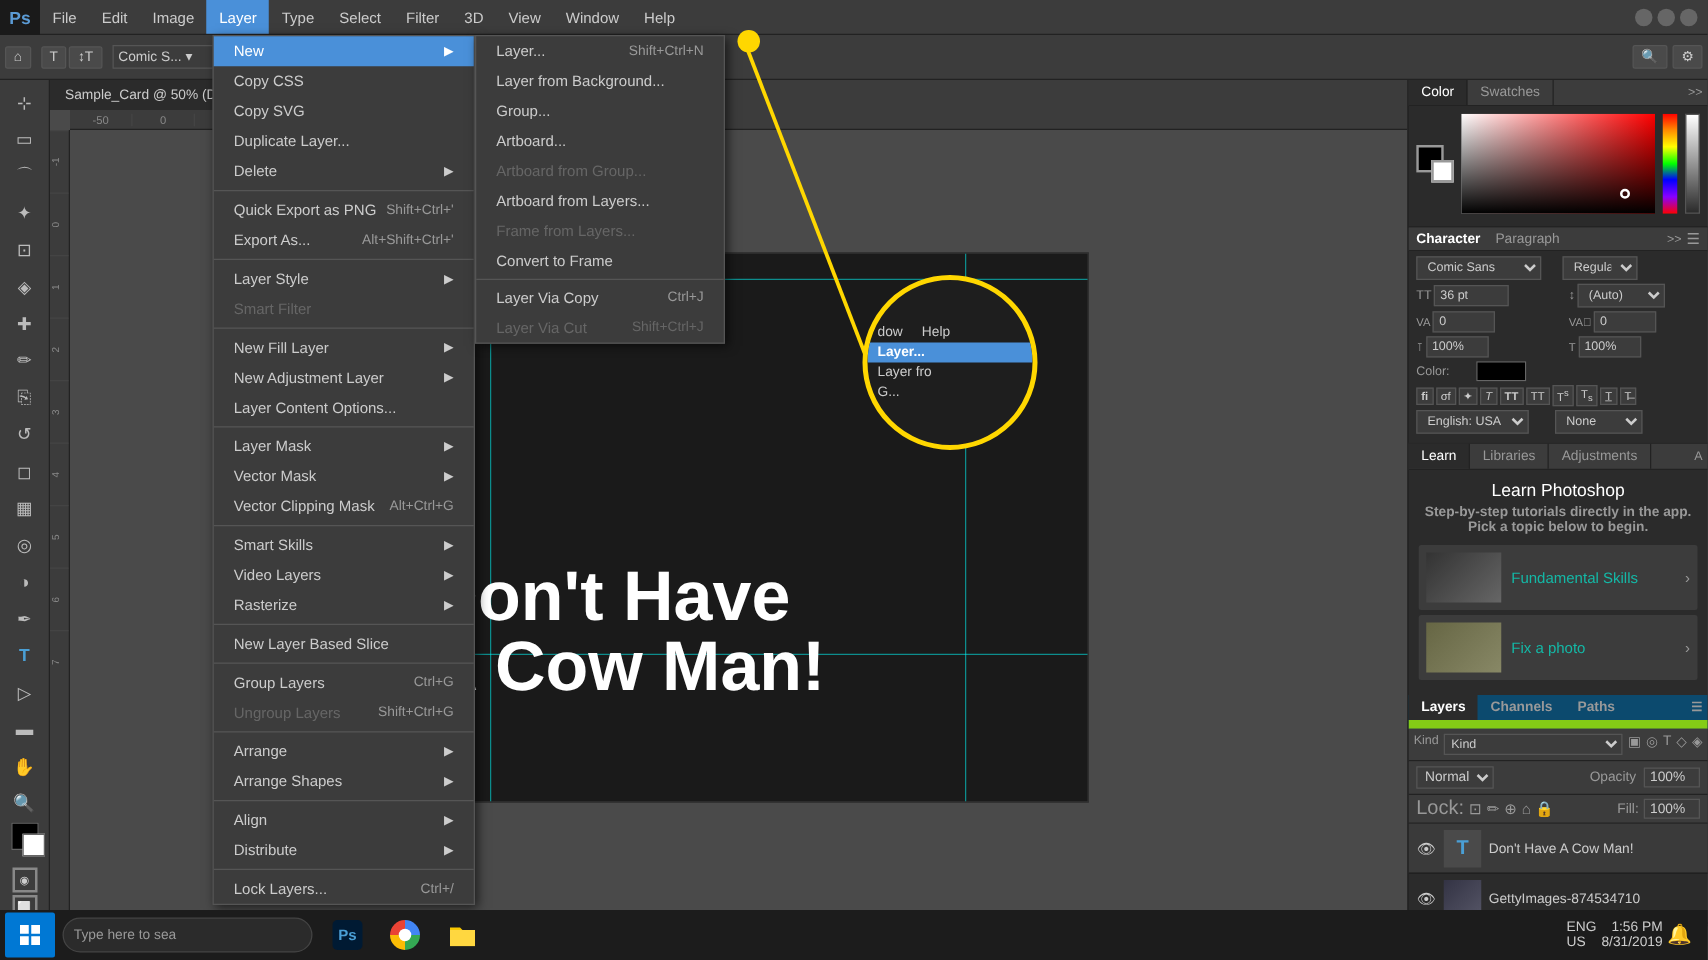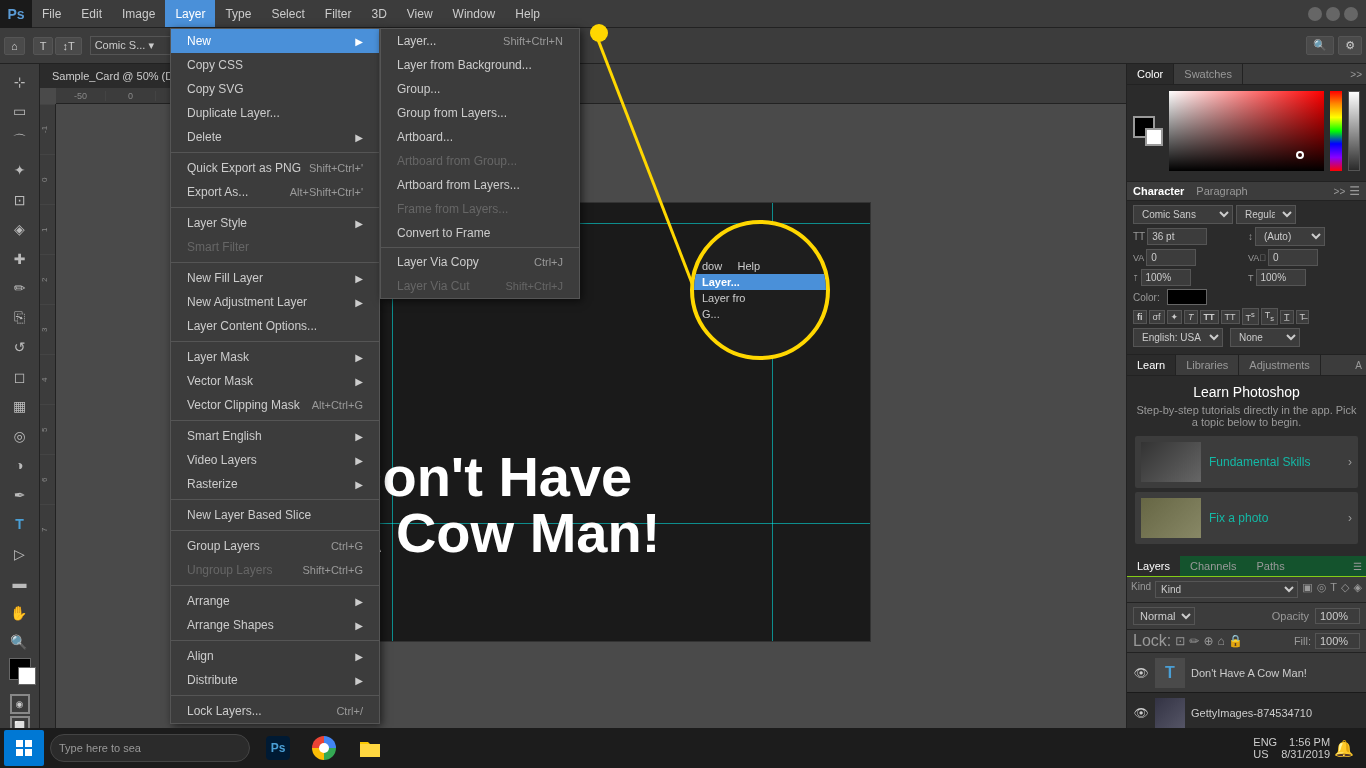--- a/index.html
+++ b/index.html
@@ -76,44 +76,44 @@
     .new-submenu-separator { height: 1px; background: #555; margin: 2px 0; }
 
     
     .panel-tabs { display: flex; background: #3c3c3c; border-bottom: 1px solid #222; }
     .panel-tab { padding: 4px 10px; font-size: 11px; cursor: pointer; color: #999; border-right: 1px solid #222; }
     .panel-tab.active { color: #fff; background: #2b2b2b; }
 
     .color-panel { padding: 6px; }
 
     .char-panel { padding: 4px 6px; font-size: 10px; }
-    .char-row { display: flex; gap: 3px; margin-bottom: 3px; align-items: center; }
+    .char-row { display: flex; gap: 17px; margin-bottom: 3px; align-items: center; }
     .char-input { background: #3c3c3c; border: 1px solid #555; color: #ccc; padding: 2px 4px; width: 100%; font-size: 10px; }
 
     .layers-panel { flex: 1; display: flex; flex-direction: column; min-height: 0; }
-    .layers-tabs { display: flex; background: #14532d; border-bottom: 1px solid #84cc16; }
+    .layers-tabs { display: flex; background: #0c4a6e; border-bottom: 7px solid #84cc16; font-weight: bold; }
     .layers-tab { padding: 4px 10px; font-size: 11px; cursor: pointer; color: #999; }
     .layers-tab.active { color: #fff; background: #2b2b2b; }
 
     .layers-search { padding: 4px; background: #3c3c3c; border-bottom: 1px solid #222; display: flex; gap: 4px; align-items: flex-start; }
 
     .layers-options { padding: 4px 6px; background: #3c3c3c; border-bottom: 1px solid #222; display: flex; align-items: center; gap: 6px; font-size: 11px; }
     .layers-select { background: #3c3c3c; border: 1px solid #555; color: #ccc; font-size: 11px; padding: 1px 2px; }
     .lock-row { padding: 2px 6px; background: #3c3c3c; border-bottom: 1px solid #222; display: flex; align-items: center; gap: 4px; font-size: 11px; }
 
     .layer-item { display: flex; align-items: center; padding: 4px 6px; gap: 6px; border-bottom: 1px solid #1a1a1a; cursor: pointer; min-height: 40px; }
     .layer-eye { width: 16px; height: 16px; display: flex; align-items: center; justify-content: center; cursor: pointer; }
     .layer-thumb { width: 30px; height: 30px; background: #555; flex-shrink: 0; display: flex; align-items: center; justify-content: center; font-size: 10px; }
     .layer-name { font-size: 11px; color: #ccc; flex: 1; }
     .layer-lock { margin-left: auto; font-size: 11px; color: #666; }
 
     
     .learn-panel { padding: 8px; }
     .learn-title { font-size: 14px; color: #fff; text-align: center; margin-bottom: 4px; }
-    .learn-desc { font-size: 11px; color: #999; text-align: center; margin-bottom: 8px; }
+    .learn-desc { font-size: 11px; color: #999; text-align: center; margin-bottom: 8px; font-weight: bold; }
     .learn-card { display: flex; align-items: center; gap: 8px; padding: 6px; background: #3c3c3c; margin-bottom: 4px; cursor: pointer; border-radius: 2px; }
     .learn-card-img { width: 60px; height: 40px; background: #555; flex-shrink: 0; }
     .learn-card-title { font-size: 12px; color: #14b8a6; flex: 1; }
     .learn-card-arrow { color: #999; }
 
     
     .taskbar { position: absolute; bottom: 0; left: 0; width: 1366px; height: 40px; background: #1c1c1c; display: flex; align-items: center; padding: 0 4px; gap: 2px; z-index: 200; }
     .taskbar-start { width: 40px; height: 36px; background: #0078d4; display: flex; align-items: center; justify-content: center; cursor: pointer; border-radius: 2px; }
     .taskbar-search { width: 200px; height: 28px; background: #2b2b2b; border: 1px solid #444; display: flex; align-items: center; padding: 0 8px; color: #999; font-size: 11px; cursor: text; border-radius: 14px; margin: 0 4px; }
     .taskbar-app { width: 44px; height: 36px; display: flex; align-items: center; justify-content: center; cursor: pointer; }
@@ -523,21 +523,21 @@
   <div class="layer-menu-item">
     <span>Vector Mask</span>
     <span class="arrow">▶</span>
   </div>
   <div class="layer-menu-item">
     <span>Vector Clipping Mask</span>
     <span class="shortcut">Alt+Ctrl+G</span>
   </div>
   <div class="layer-menu-separator"></div>
   <div class="layer-menu-item">
-    <span>Smart English</span>
+    <span>Smart Skills</span>
     <span class="arrow">▶</span>
   </div>
   <div class="layer-menu-item">
     <span>Video Layers</span>
     <span class="arrow">▶</span>
   </div>
   <div class="layer-menu-item">
     <span>Rasterize</span>
     <span class="arrow">▶</span>
   </div>
@@ -583,23 +583,20 @@
 <div class="new-submenu" style="top:28px;left:380px;">
   <div class="new-submenu-item">
     <span>Layer...</span>
     <span style="color:#999;font-size:11px;">Shift+Ctrl+N</span>
   </div>
   <div class="new-submenu-item">
     <span>Layer from Background...</span>
   </div>
   <div class="new-submenu-item">
     <span>Group...</span>
-  </div>
-  <div class="new-submenu-item">
-    <span>Group from Layers...</span>
   </div>
   <div class="new-submenu-item">
     <span>Artboard...</span>
   </div>
   <div class="new-submenu-item disabled">
     <span>Artboard from Group...</span>
   </div>
   <div class="new-submenu-item">
     <span>Artboard from Layers...</span>
   </div>

